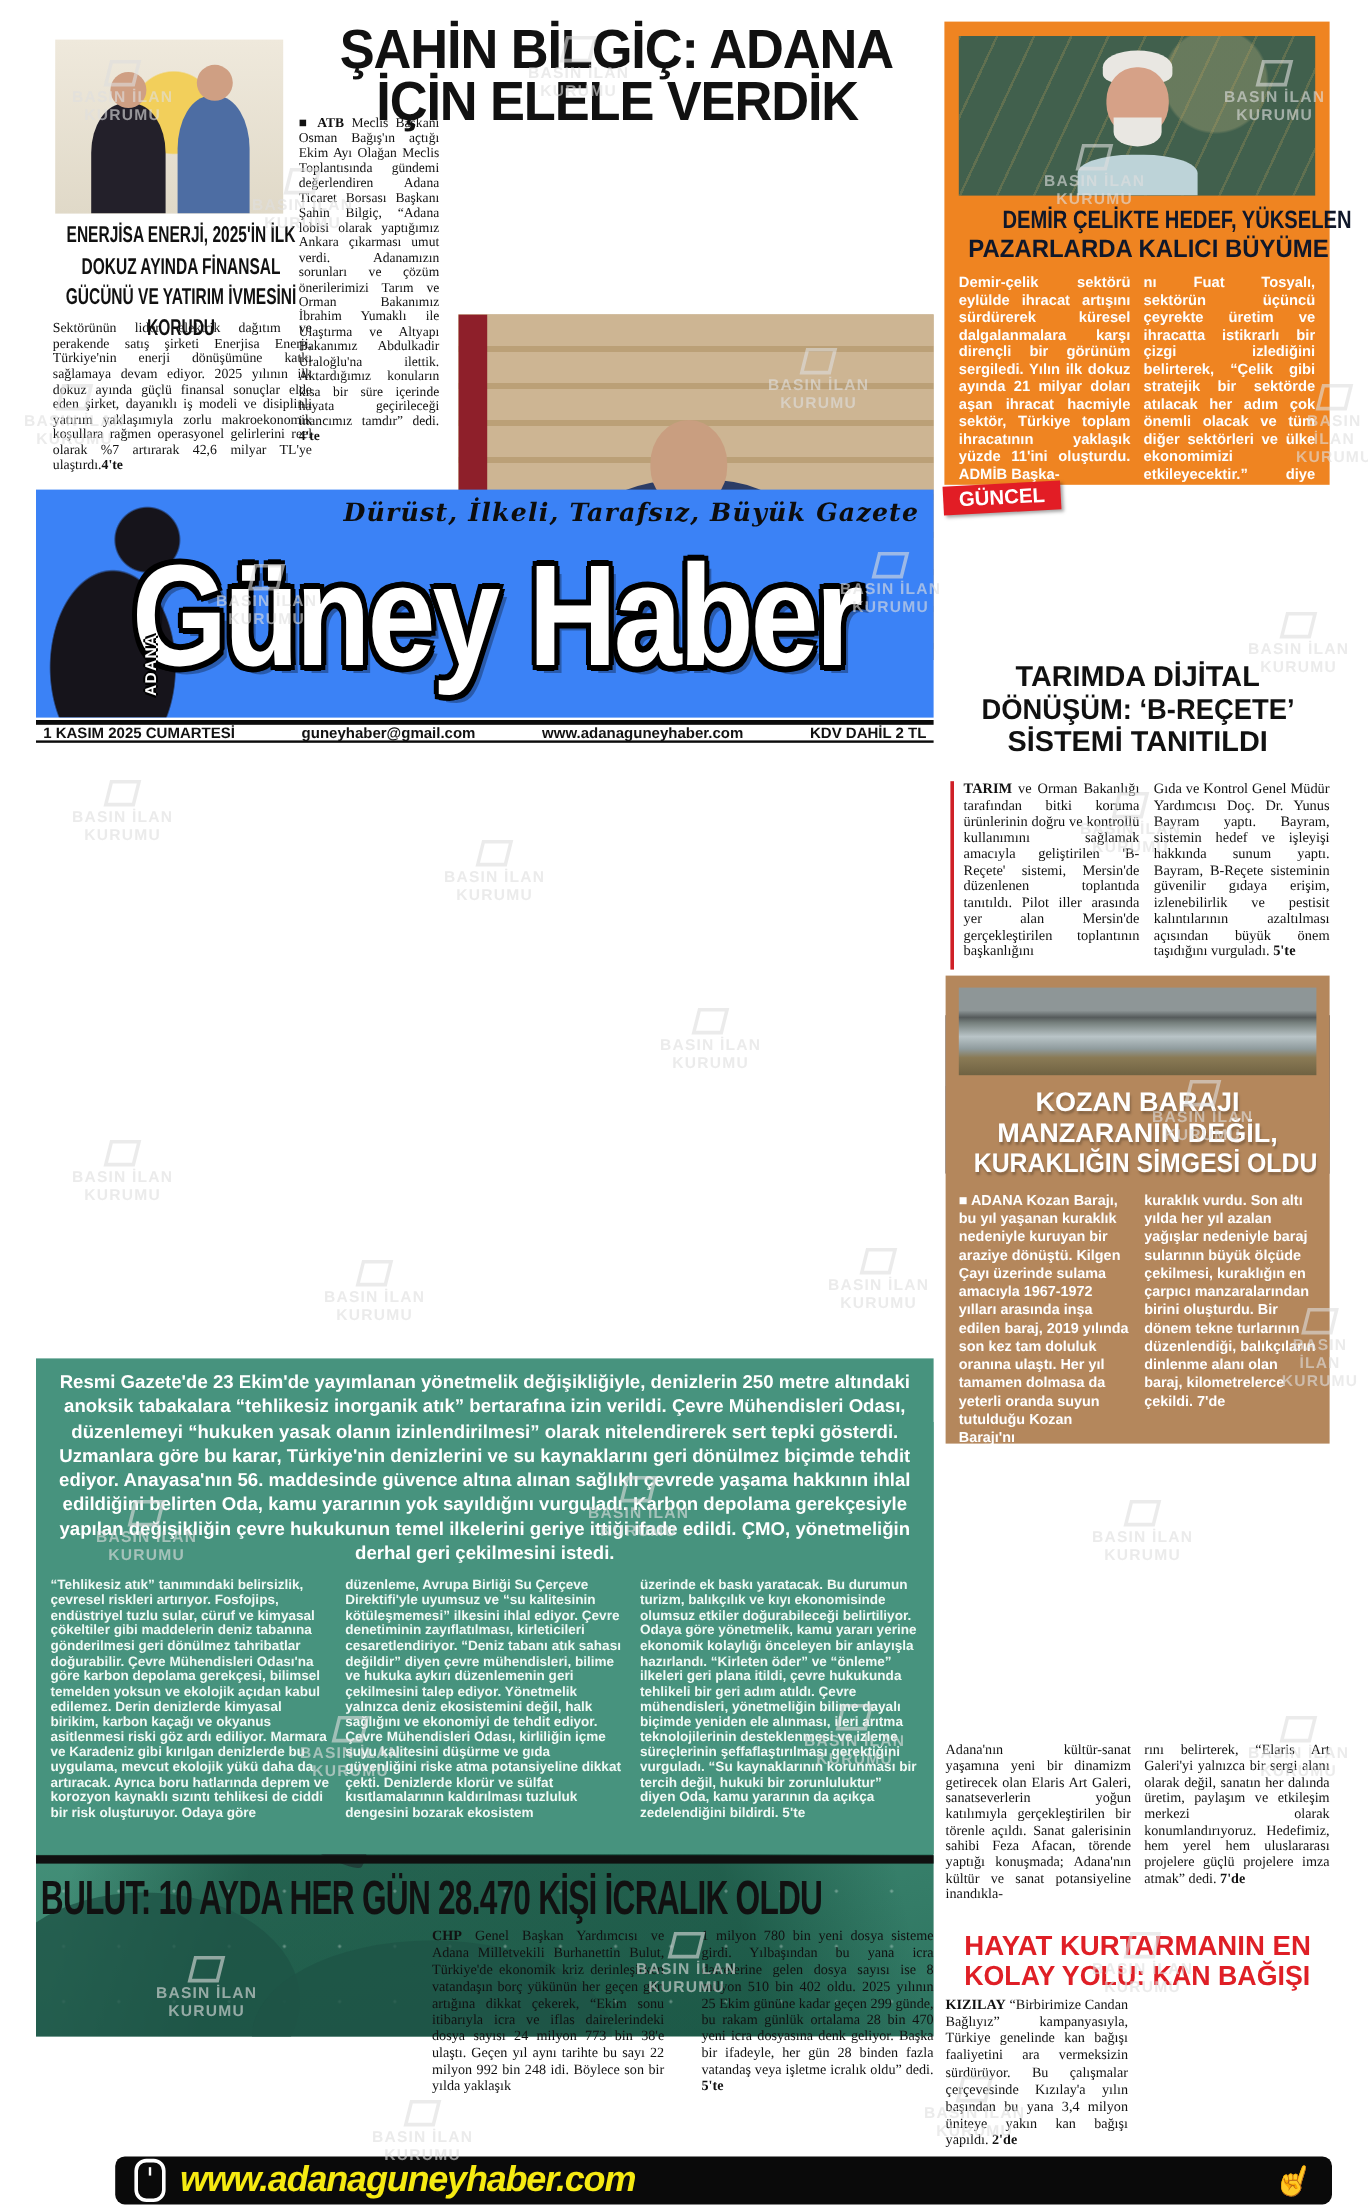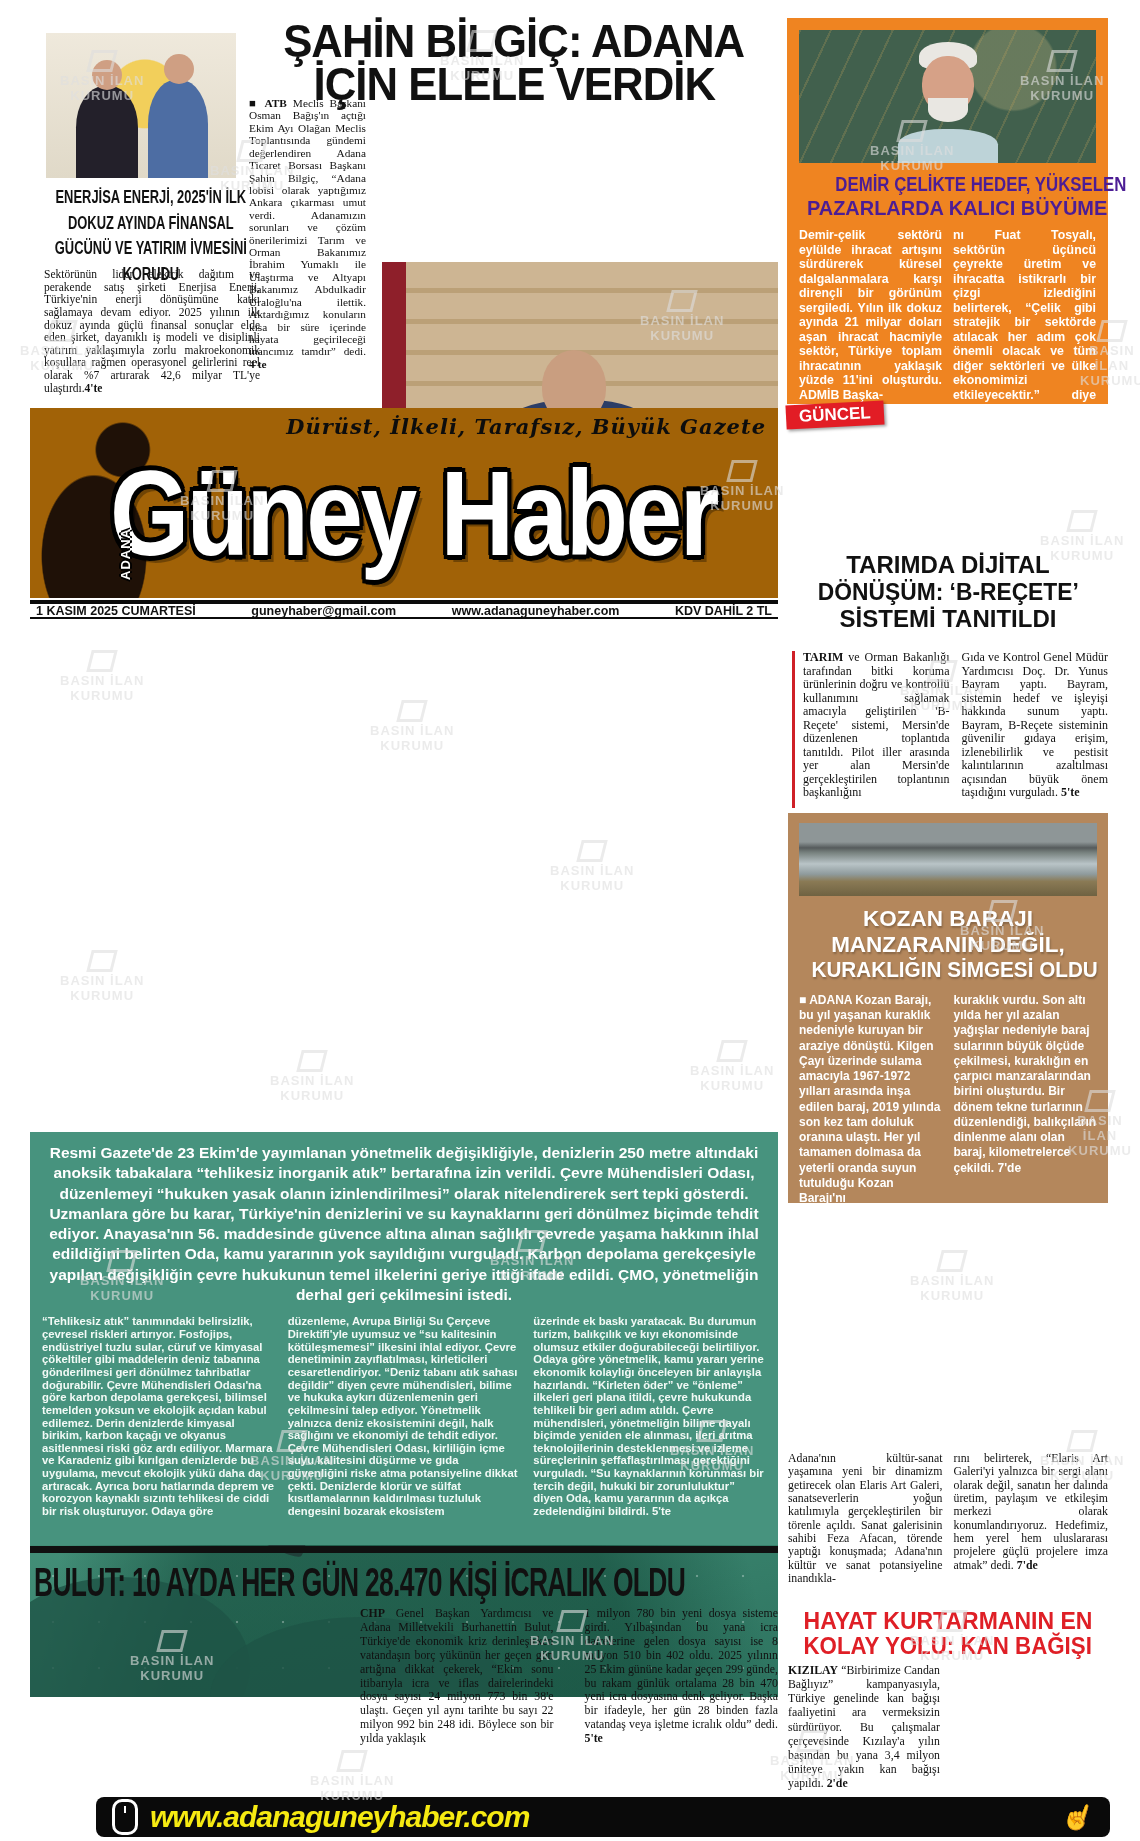--- a/index.html
+++ b/index.html
@@ -31,25 +31,25 @@
   .sahin-head{position:absolute;left:160px;bottom:128px;width:64px;height:72px;border-radius:50% 50% 45% 45%;background:#c99e80;}
   
   .demir-box{left:787px;top:18px;width:321px;height:386px;background:#ef8421;padding:12px 12px 8px;box-sizing:border-box;}
   .demir-photo{width:297px;height:133px;background:
      repeating-linear-gradient(115deg,rgba(190,160,90,.25) 0 2px,rgba(0,0,0,0) 2px 28px),
      radial-gradient(circle at 72% 28%,rgba(220,200,140,.25) 0 18%,rgba(0,0,0,0) 19%),#41604d;}
   .demir-hair{position:absolute;left:120px;top:12px;width:58px;height:28px;background:#e9e7e2;border-radius:50% 50% 30% 30%;}
   .demir-face{position:absolute;left:123px;top:26px;width:52px;height:58px;border-radius:48%;background:#d6a187;}
   .demir-beard{position:absolute;left:129px;top:68px;width:40px;height:24px;border-radius:0 0 50% 50%;background:#e9e7e2;}
   .demir-shirt{position:absolute;left:99px;bottom:0;width:100px;height:34px;background:#bdd3d8;border-radius:45% 45% 0 0;}
-  .demir-hl{margin-top:9px;text-align:center;color:#4c1d95;font-weight:bold;font-size:21px;line-height:1.12;}
+  .demir-hl{margin-top:9px;text-align:center;color:#0f172a;font-weight:bold;font-size:21px;line-height:1.12;}
   .demir-cols{margin-top:9px;display:flex;gap:11px;color:#fff;font-weight:bold;font-size:12.3px;line-height:1.18;text-align:justify;}
   .demir-cols>div{flex:1;}
   
-  .masthead{left:30px;top:408px;width:748px;height:190px;background:#a16207;overflow:hidden;}
+  .masthead{left:30px;top:408px;width:748px;height:190px;background:#3b82f6;overflow:hidden;}
   .ataturk{position:absolute;left:0;top:0;width:160px;height:100%;
      background:radial-gradient(circle at 58% 22%,#140b08 0 15%,rgba(0,0,0,0) 16%),
                 radial-gradient(ellipse at 40% 78%,#140b08 0 38%,rgba(0,0,0,0) 39%);opacity:.92;}
   .slogan{position:absolute;right:12px;top:6px;font-family:"DejaVu Serif",serif;font-style:italic;font-weight:bold;font-size:21px;color:#0d0d0d;letter-spacing:1px;}
   .mast-title{position:absolute;left:80px;top:36px;font-weight:bold;font-size:120px;letter-spacing:-3px;color:#fff;
      text-shadow:-5px 0 #000,5px 0 #000,0 -5px #000,0 5px #000,-4px -4px #000,4px -4px #000,-4px 4px #000,4px 4px #000,7px 7px 0 rgba(0,0,0,.3);}
   .mast-city{position:absolute;left:88px;top:96px;height:76px;writing-mode:vertical-rl;transform:rotate(180deg);
      font-size:13px;font-weight:bold;color:#fff;letter-spacing:1px;
      text-shadow:-2px 0 #000,2px 0 #000,0 -2px #000,0 2px #000;}
   .datebar{left:30px;top:600px;width:748px;height:19px;border-top:4px solid #0b0b0b;border-bottom:2px solid #0b0b0b;

